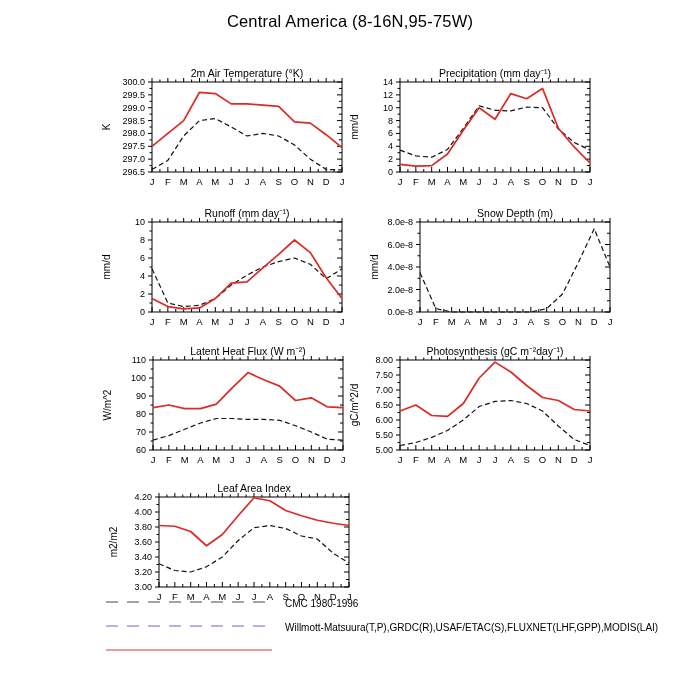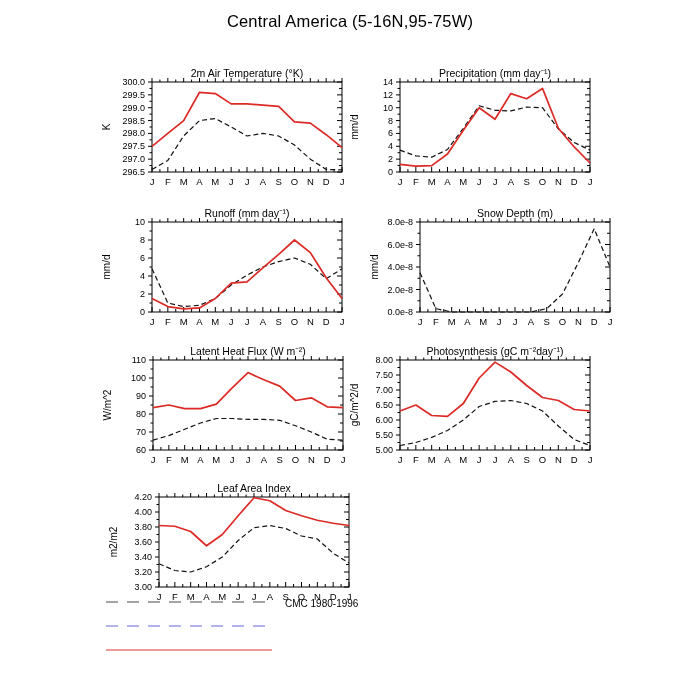--- a/index.html
+++ b/index.html
@@ -11,21 +11,21 @@
   .chart svg{display:block;}
   .legend{position:absolute;left:105px;top:598px;width:590px;}
   .legend-row{display:flex;height:24px;}
   .legend-row svg{flex:0 0 auto;margin-right:12px;}
   .legend-label{font-size:10px;white-space:nowrap;}
 </style>
 </head>
 <body>
 
 <div class="canvas">
-  <h1 class="main-title">Central America (5-16N,95-75W)</h1>
+  <h1 class="main-title">Central America (8-16N,95-75W)</h1>
 
   <div class="chart" style="left:97px;top:44px">
       <svg width="280" height="126">
         <path d="M55.00 14v-4M55.00 104v-5M62.92 14v-2.5M62.92 104v-3M70.83 14v-4M70.83 104v-5M78.75 14v-2.5M78.75 104v-3M86.67 14v-4M86.67 104v-5M94.58 14v-2.5M94.58 104v-3M102.50 14v-4M102.50 104v-5M110.42 14v-2.5M110.42 104v-3M118.33 14v-4M118.33 104v-5M126.25 14v-2.5M126.25 104v-3M134.17 14v-4M134.17 104v-5M142.08 14v-2.5M142.08 104v-3M150.00 14v-4M150.00 104v-5M157.92 14v-2.5M157.92 104v-3M165.83 14v-4M165.83 104v-5M173.75 14v-2.5M173.75 104v-3M181.67 14v-4M181.67 104v-5M189.58 14v-2.5M189.58 104v-3M197.50 14v-4M197.50 104v-5M205.42 14v-2.5M205.42 104v-3M213.33 14v-4M213.33 104v-5M221.25 14v-2.5M221.25 104v-3M229.17 14v-4M229.17 104v-5M237.08 14v-2.5M237.08 104v-3M245.00 14v-4M245.00 104v-5M55 104.00h-4M245 104.00h-5M55 97.57h-2.5M245 97.57h-3M55 91.14h-4M245 91.14h-5M55 84.71h-2.5M245 84.71h-3M55 78.29h-4M245 78.29h-5M55 71.86h-2.5M245 71.86h-3M55 65.43h-4M245 65.43h-5M55 59.00h-2.5M245 59.00h-3M55 52.57h-4M245 52.57h-5M55 46.14h-2.5M245 46.14h-3M55 39.71h-4M245 39.71h-5M55 33.29h-2.5M245 33.29h-3M55 26.86h-4M245 26.86h-5M55 20.43h-2.5M245 20.43h-3M55 14.00h-4M245 14.00h-5" stroke="#000" stroke-width="1" fill="none"></path>
         <rect x="55" y="14" width="190" height="90" fill="none" stroke="#000" stroke-width="1"></rect>
         <text x="150" y="9" font-size="10.5" text-anchor="middle" fill="#000" font-family="&quot;Liberation Sans&quot;,sans-serif">2m Air Temperature (°K)</text>
         <text x="0" y="0" font-size="10" text-anchor="middle" fill="#000" font-family="&quot;Liberation Sans&quot;,sans-serif" transform="translate(13 59) rotate(-90)">K</text>
         <text x="48" y="107" font-size="9" text-anchor="end" fill="#000" font-family="&quot;Liberation Sans&quot;,sans-serif">296.5</text>
         <text x="48" y="94.14285714285715" font-size="9" text-anchor="end" fill="#000" font-family="&quot;Liberation Sans&quot;,sans-serif">297.0</text>
         <text x="48" y="81.28571428571429" font-size="9" text-anchor="end" fill="#000" font-family="&quot;Liberation Sans&quot;,sans-serif">297.5</text>
@@ -232,20 +232,21 @@
     <div class="legend-row">
       <svg width="168" height="8">
           <line x1="1" y1="4" x2="167" y2="4" stroke-width="2" stroke="#a3a3a3" stroke-dasharray="12 9"></line>
         </svg>
       <span class="legend-label">CMC 1980-1996</span>
     </div>
     <div class="legend-row">
       <svg width="168" height="8">
           <line x1="1" y1="4" x2="167" y2="4" stroke-width="2" stroke="#b3b3ec" stroke-dasharray="12 9"></line>
         </svg>
+      <span class="legend-label">Willmott-Matsuura(T,P),GRDC(R),USAF/ETAC(S),FLUXNET(LHF,GPP),MODIS(LAI)</span>
     </div>
     <div class="legend-row">
       <svg width="168" height="8">
           <line x1="1" y1="4" x2="167" y2="4" stroke-width="1.3" stroke="#ea7a74"></line>
         </svg>
     </div>
   </div>
 </div>
 
 </body></html>

